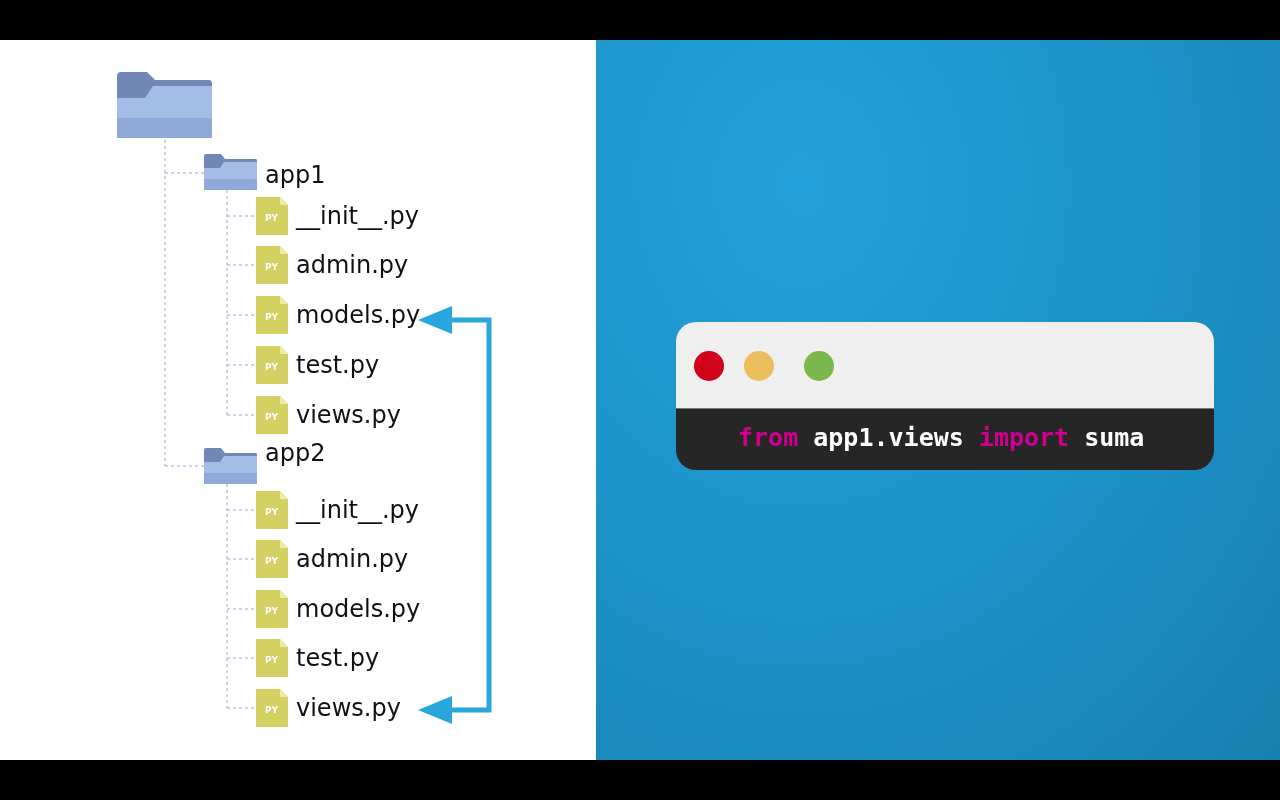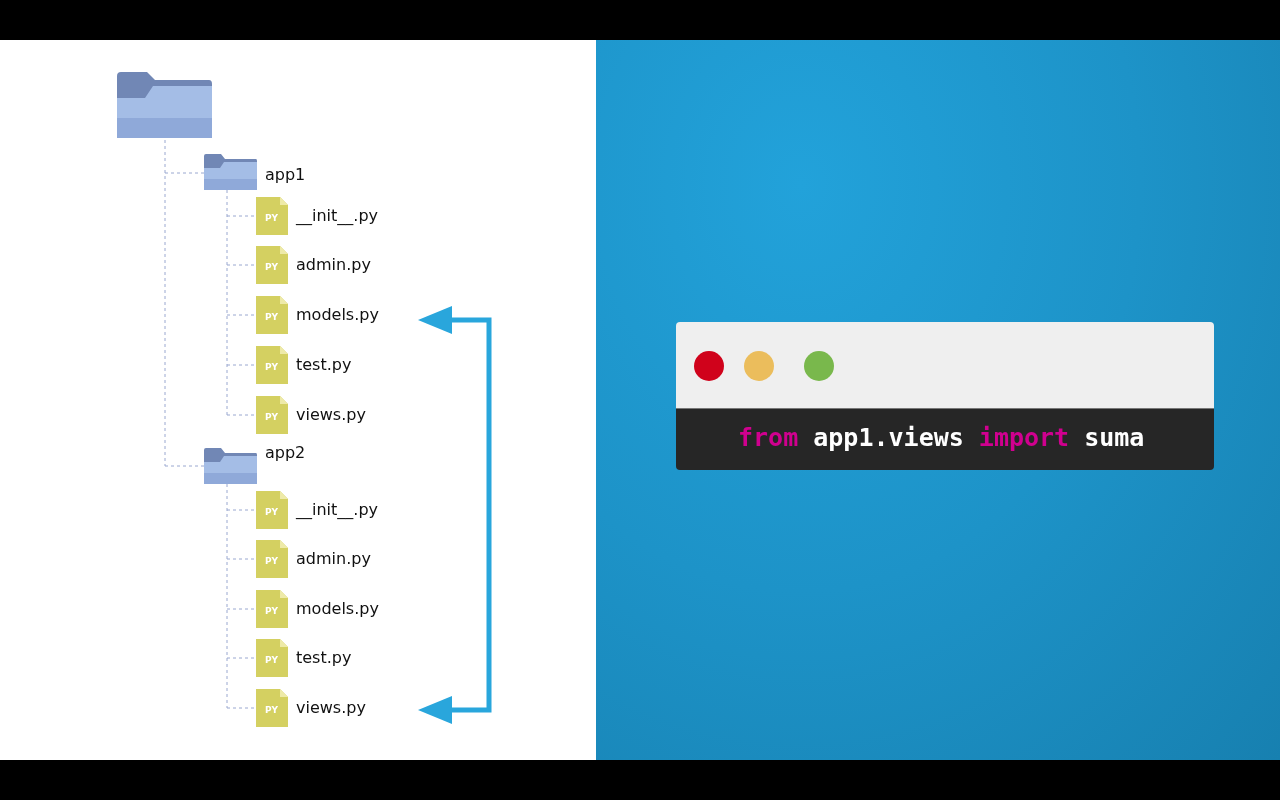--- a/index.html
+++ b/index.html
@@ -4,25 +4,25 @@
 <style>
   html, body { margin:0; padding:0; }
   body { width:1280px; height:800px; background:#000; position:relative; overflow:hidden; font-family:"DejaVu Sans", sans-serif; }
   .bar-top { position:absolute; left:0; top:0; width:1280px; height:40px; background:#000; }
   .bar-bottom { position:absolute; left:0; top:760px; width:1280px; height:40px; background:#000; }
   .left { position:absolute; left:0; top:40px; width:596px; height:720px; background:#fff; }
   .right { position:absolute; left:596px; top:40px; width:684px; height:720px;
     background: radial-gradient(ellipse at 30% 20%, #22a2da 0%, #1d93c8 50%, #1780b0 100%); }
 
   .tree-svg { position:absolute; left:0; top:0; }
-  .label { position:absolute; font-size:16px; color:#111; line-height:26px; white-space:nowrap; }
+  .label { position:absolute; font-size:24px; color:#111; line-height:26px; white-space:nowrap; }
   .folder { position:absolute; }
   .pyfile { position:absolute; width:32px; height:38px; }
 
-  .window { position:absolute; left:676px; top:322px; width:538px; height:148px; border-radius:4px; overflow:hidden; }
+  .window { position:absolute; left:676px; top:322px; width:538px; height:148px; border-radius:20px; overflow:hidden; }
   .win-head { height:86px; background:#efefef; position:relative; }
   .dot { position:absolute; top:29px; width:30px; height:30px; border-radius:50%; }
   .dot.red { left:18px; background:#d0021b; }
   .dot.yellow { left:68px; background:#ebbd5c; }
   .dot.green { left:128px; background:#79b84c; }
   .win-body { height:62px; background:#262626; position:relative; border-top:1px solid #777; }
   .code { position:absolute; left:62px; top:14px; font-family:"DejaVu Sans Mono", monospace; font-size:25px; font-weight:bold; color:#fff; white-space:pre; }
   .kw { color:#d0008f; }
 </style>
 </head>

